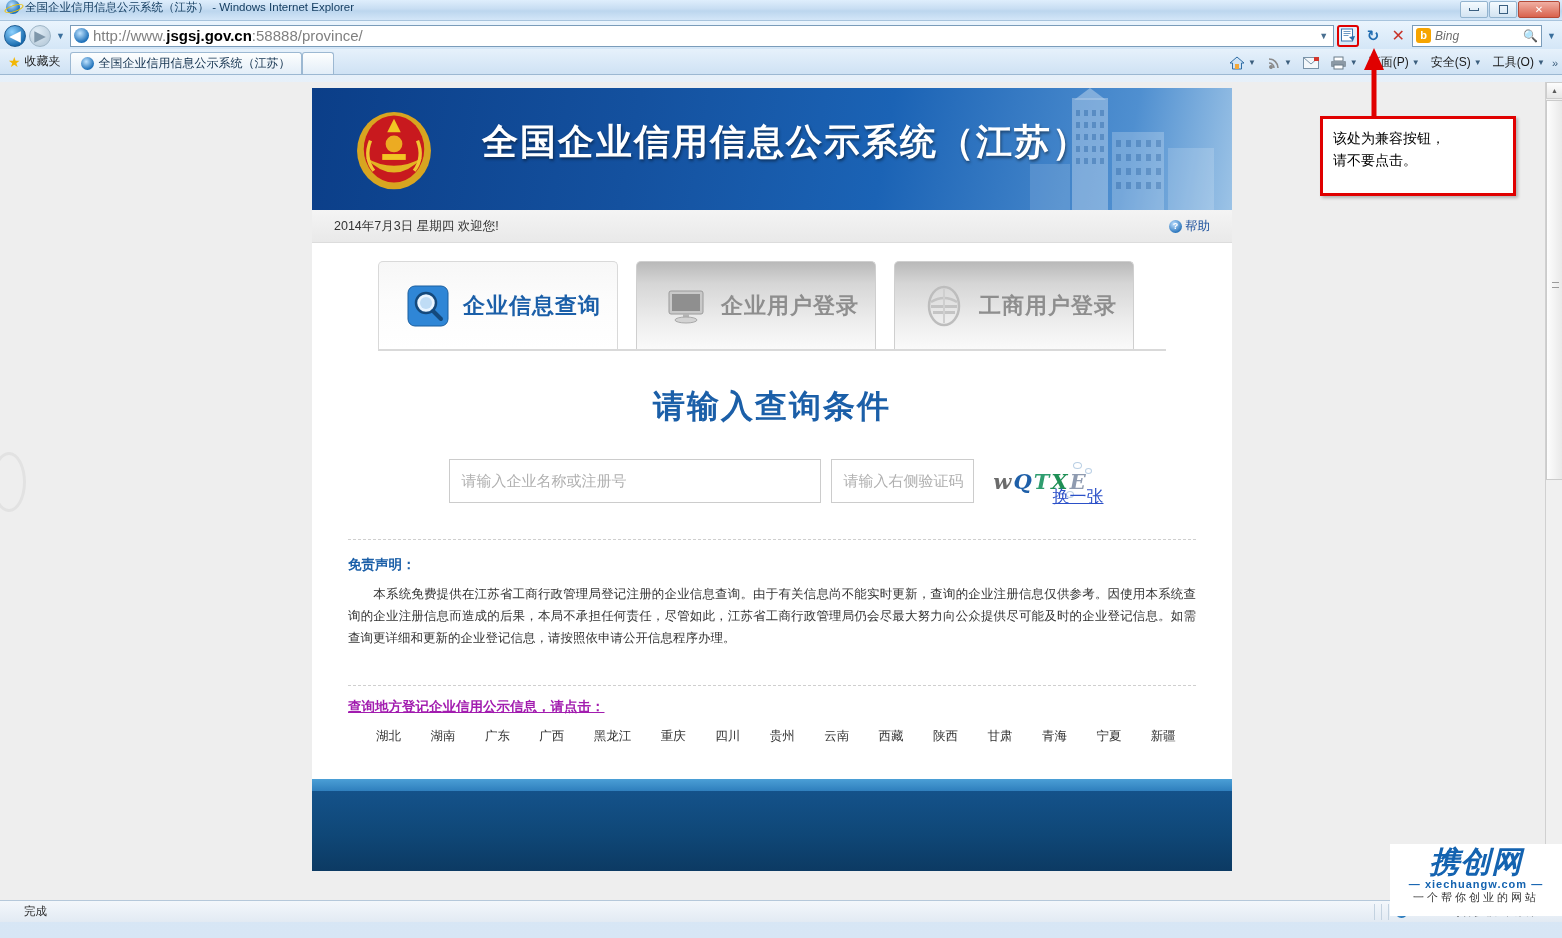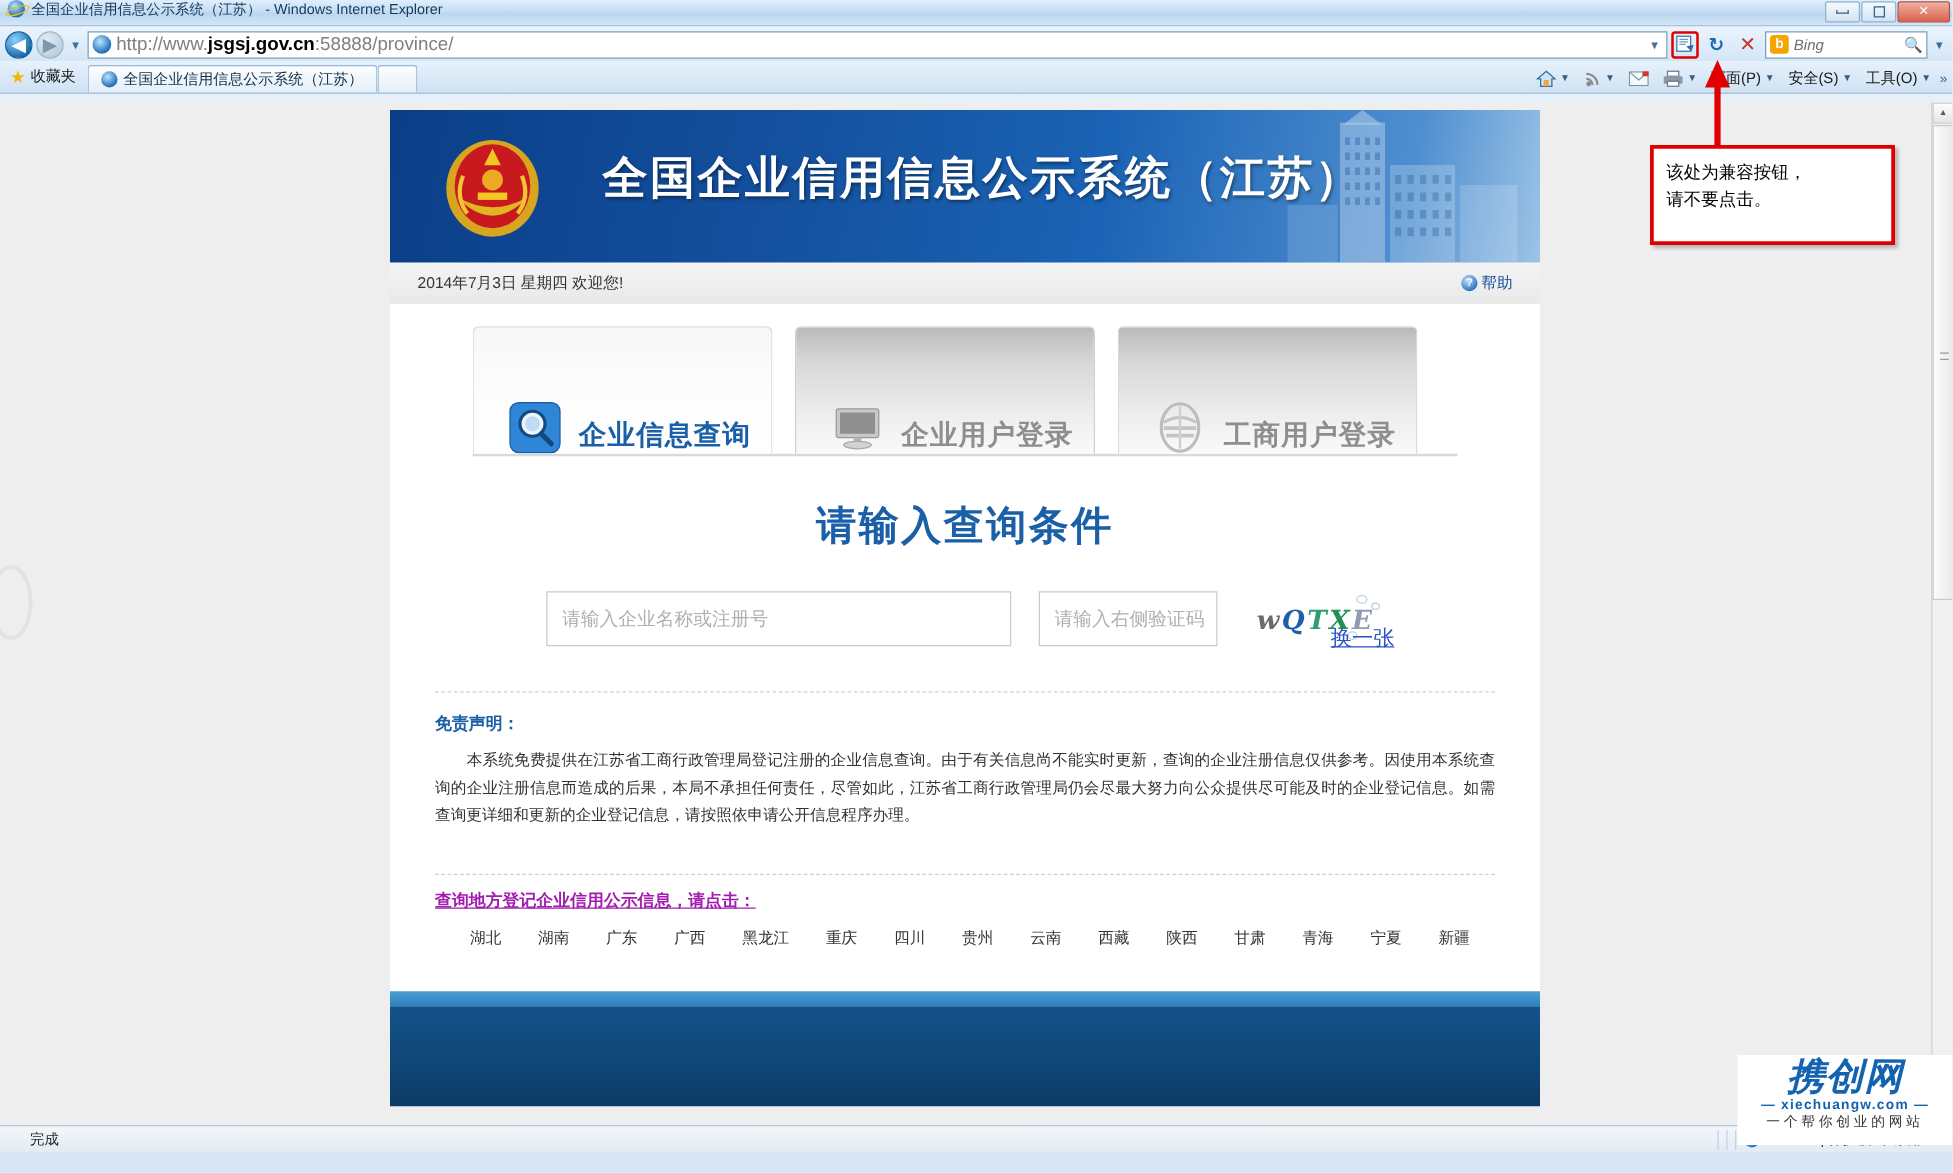--- a/index.html
+++ b/index.html
@@ -104,33 +104,33 @@
 
   .datebar { height:33px; background:linear-gradient(180deg,#f4f4f4,#e9e9e9);
              border-bottom:1px solid #dcdcdc; display:flex; align-items:center;
              padding:0 22px; font-size:12.5px; color:#333; }
   .help-link { margin-left:auto; display:flex; align-items:center; gap:3px; color:#1a4f9c; }
   .qmark { width:13px; height:13px; border-radius:50%;
            background:radial-gradient(circle at 38% 32%,#bfe0ff,#1a6ab5 80%);
            color:#fff; font-size:9px; line-height:13px; text-align:center; font-weight:bold; }
 
   .tabs { display:flex; gap:18px; padding:18px 66px 0 66px; background:#fff; }
-  .ptab { width:240px; height:102px; display:flex; align-items:flex-end; gap:14px;
+  .ptab { width:240px; height:88px; display:flex; align-items:center; gap:14px;
           padding-left:28px; border:1px solid #cfcfcf; border-bottom:none;
           border-radius:5px 5px 0 0;
           background:linear-gradient(180deg,#b9b9b9 0%,#d6d6d6 25%,#eeeeee 70%,#fafafa 100%); }
   .ptab.active { background:linear-gradient(180deg,#f7f7f7 0%,#fcfcfc 45%,#ffffff 100%);
                  border-color:#d9d9d9; }
   .ptab-label { font-size:22px; font-weight:bold; color:#8e8e8e; letter-spacing:1px; }
   .ptab.active .ptab-label { color:#1b5fa8; }
   .tabs-underline { height:2px; background:#d9d9d9; margin:0 66px; }
 
   .search-wrap { padding:34px 0 0 0; text-align:center; }
   .q-title { font-size:32px; font-weight:bold; color:#1b5fa8; letter-spacing:2px; }
-  .q-row { display:flex; justify-content:center; align-items:flex-start; gap:22px; margin-top:30px; }
+  .q-row { display:flex; justify-content:center; align-items:flex-start; gap:10px; margin-top:30px; }
   .q-input { width:372px; height:44px; border:1px solid #ccc; background:#fff;
              display:flex; align-items:center; padding-left:12px;
              font-size:15px; color:#b0b0b0; }
   .q-input.small { width:143px; }
   .captcha { width:112px; height:44px; position:relative; display:flex; align-items:center;
              justify-content:center; }
   .cap-ch { font-size:21px; font-weight:bold; font-style:italic; font-family:"DejaVu Serif",serif;
             margin:0 1px; }
   .refresh { position:absolute; right:-8px; bottom:-5px; font-size:17px; color:#2b50c8;
              text-decoration:underline; }

